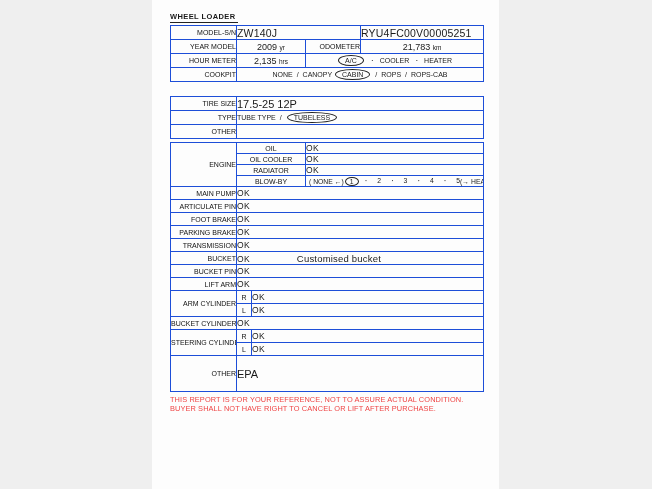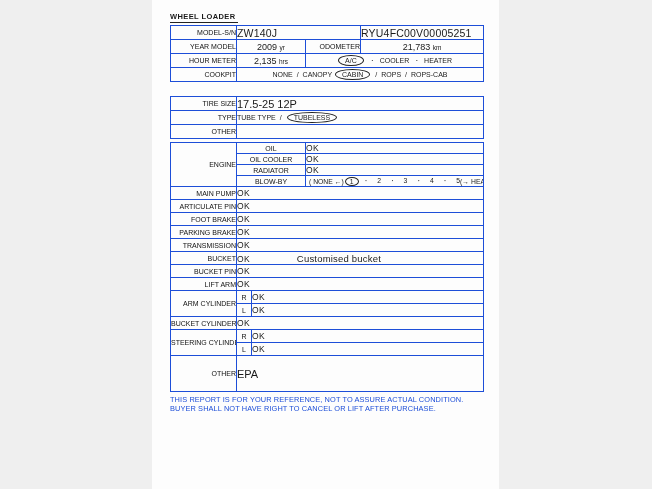--- a/index.html
+++ b/index.html
@@ -32,21 +32,21 @@
   td.tirecell{font-size:11px;padding-left:20px;}
   td.typecell{font-size:7px;padding-left:8px;}
   td.tall{vertical-align:top;font-size:11px;padding:1px 3px;margin-left:16px;}
   .note{font-size:9.5px;letter-spacing:.2px;margin-left:44px;}
   .oval{display:inline-block;border:1px solid #222;border-radius:50%;padding:1px 6px;margin:-2px 1px;}
   .num-oval{display:inline-block;border:1px solid #222;border-radius:50%;padding:0 4px;margin:-2px 1px;}
   .blowby{font-size:6.8px;padding-left:3px;display:flex;align-items:center;}
   .blowby .mid{word-spacing:6px;margin-left:3px;}
   .blowby .right{margin-left:auto;padding-right:2px;}
   .sepch{margin:0 2px;}
-  .disclaimer{position:absolute;left:0;top:395px;color:#1d4ed8;line-height:9.3px;}
+  .disclaimer{position:absolute;left:0;top:395px;color:#ef4444;line-height:9.3px;}
   .disclaimer .en{font-size:7.4px;letter-spacing:.1px;}
   .disclaimer .jp{font-size:8.3px;}
 </style>
 </head>
 <body>
 
 <div id="canvas">
   <div class="paper">
     <div class="doc">
 

